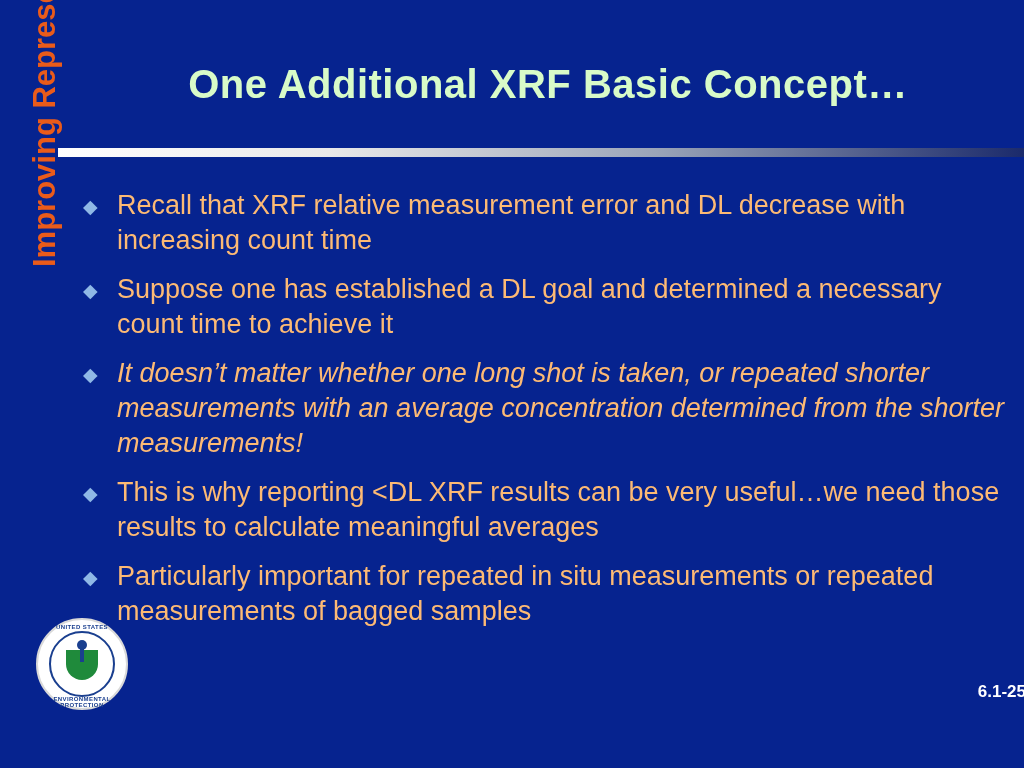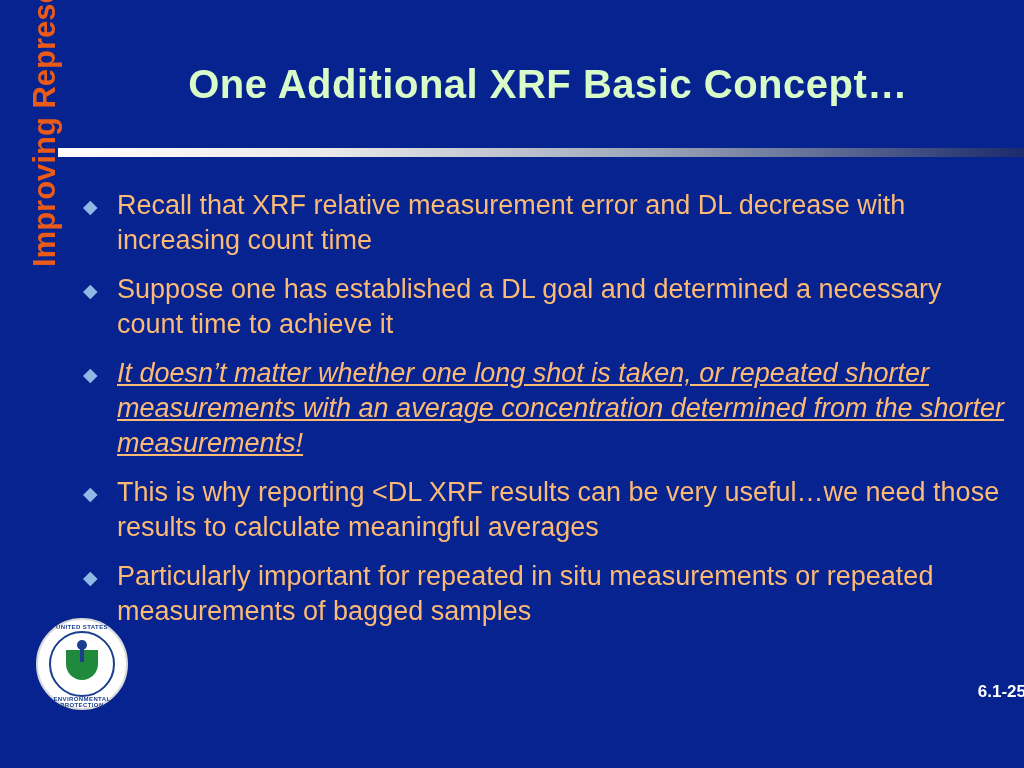--- a/index.html
+++ b/index.html
@@ -74,21 +74,20 @@
     padding-top: 1px;
   }
   .bullet-text {
     flex: 1 1 auto;
     color: #fdba74;
     font-size: 27px;
     line-height: 35px;
   }
   .bullet-text.italic {
     font-style: italic;
-    text-decoration: underline;
   }
   .page-number {
     position: absolute;
     right: 26px;
     bottom: 22px;
     color: #ffffff;
     font-size: 17px;
     font-weight: bold;
   }
   .epa-seal {

